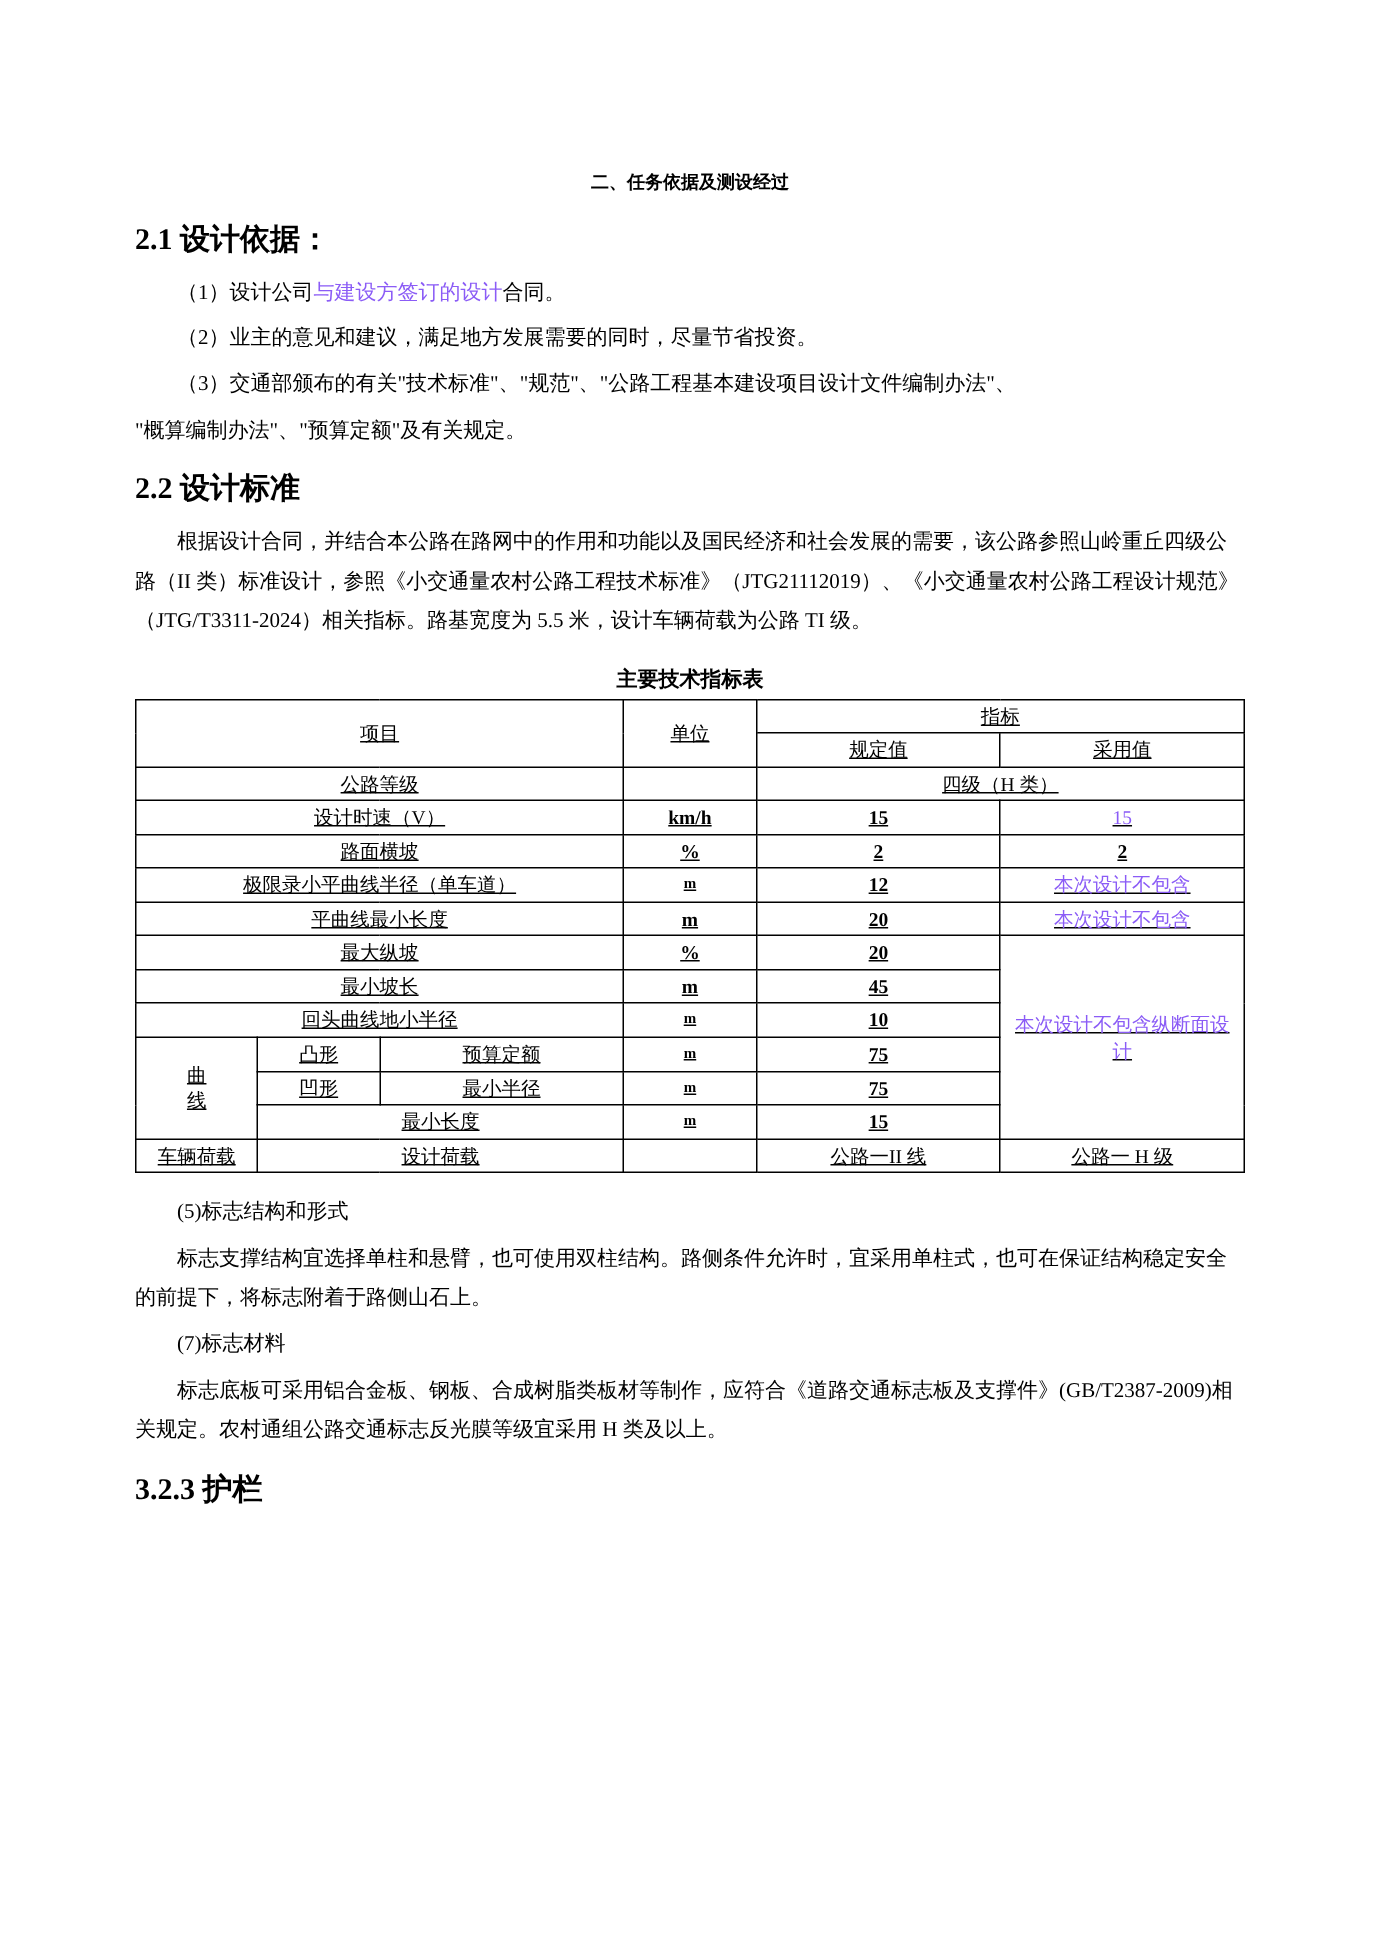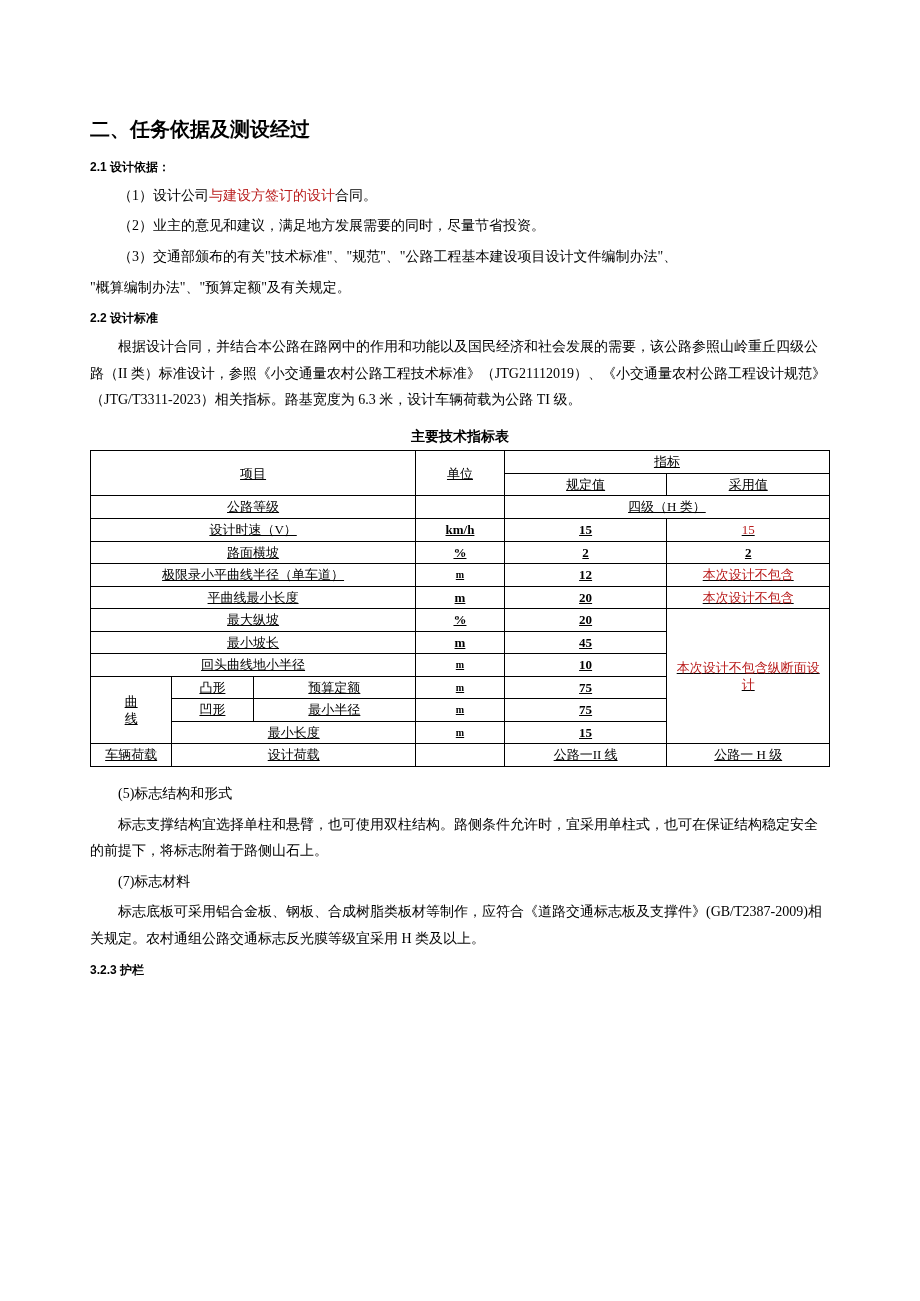--- a/index.html
+++ b/index.html
@@ -8,39 +8,40 @@
     line-height: 1.9;
     color: #000;
     background: #fff;
     margin: 0;
     padding: 110px 90px 60px 90px;
     width: 920px;
     box-sizing: border-box;
   }
   h2.section {
     font-family: "SimHei", "黑体", sans-serif;
-    font-size: 20px;
+    font-size: 12px;
     font-weight: bold;
     margin: 0 0 8px 0;
+    text-align: center;
   }
   .sub-heading {
-    font-family: Liberation Sans, sans-serif;
-    font-size: 12px;
+    font-family: Liberation Serif, serif;
+    font-size: 20px;
     font-weight: bold;
     margin: 6px 0 4px 0;
   }
   p {
     margin: 0 0 4px 0;
     text-indent: 2em;
   }
-  .red { color: #b91c1c; }
+  .red { color: #8b5cf6; }
   .table-title {
     text-align: center;
     font-weight: bold;
-    font-family: Liberation Mono, monospace;
+    font-family: Liberation Sans, sans-serif;
     margin-top: 10px;
     margin-bottom: 0;
     text-indent: 0;
   }
   table {
     border-collapse: collapse;
     width: 100%;
     table-layout: fixed;
     font-size: 13px;
     margin: 0 0 14px 0;
@@ -65,21 +66,21 @@
 
 <p>
   <span>（1）设计公司</span><span class="red">与建设方签订的设计</span><span>合同。</span>
 </p>
 <p>（2）业主的意见和建议，满足地方发展需要的同时，尽量节省投资。</p>
 <p>（3）交通部颁布的有关"技术标准"、"规范"、"公路工程基本建设项目设计文件编制办法"、</p>
 <p style="text-indent:0">"概算编制办法"、"预算定额"及有关规定。</p>
 
 <div class="sub-heading">2.2 设计标准</div>
 
-<p>根据设计合同，并结合本公路在路网中的作用和功能以及国民经济和社会发展的需要，该公路参照山岭重丘四级公路（II 类）标准设计，参照《小交通量农村公路工程技术标准》（JTG21112019）、《小交通量农村公路工程设计规范》（JTG/T3311-2023）相关指标。路基宽度为 6.3 米，设计车辆荷载为公路 TI 级。</p>
+<p>根据设计合同，并结合本公路在路网中的作用和功能以及国民经济和社会发展的需要，该公路参照山岭重丘四级公路（II 类）标准设计，参照《小交通量农村公路工程技术标准》（JTG21112019）、《小交通量农村公路工程设计规范》（JTG/T3311-2024）相关指标。路基宽度为 5.5 米，设计车辆荷载为公路 TI 级。</p>
 
 <p class="table-title">主要技术指标表</p>
 
 <table>
   <colgroup>
     <col style="width:11%">
     <col style="width:11%">
     <col style="width:22%">
     <col style="width:12%">
     <col style="width:22%">

